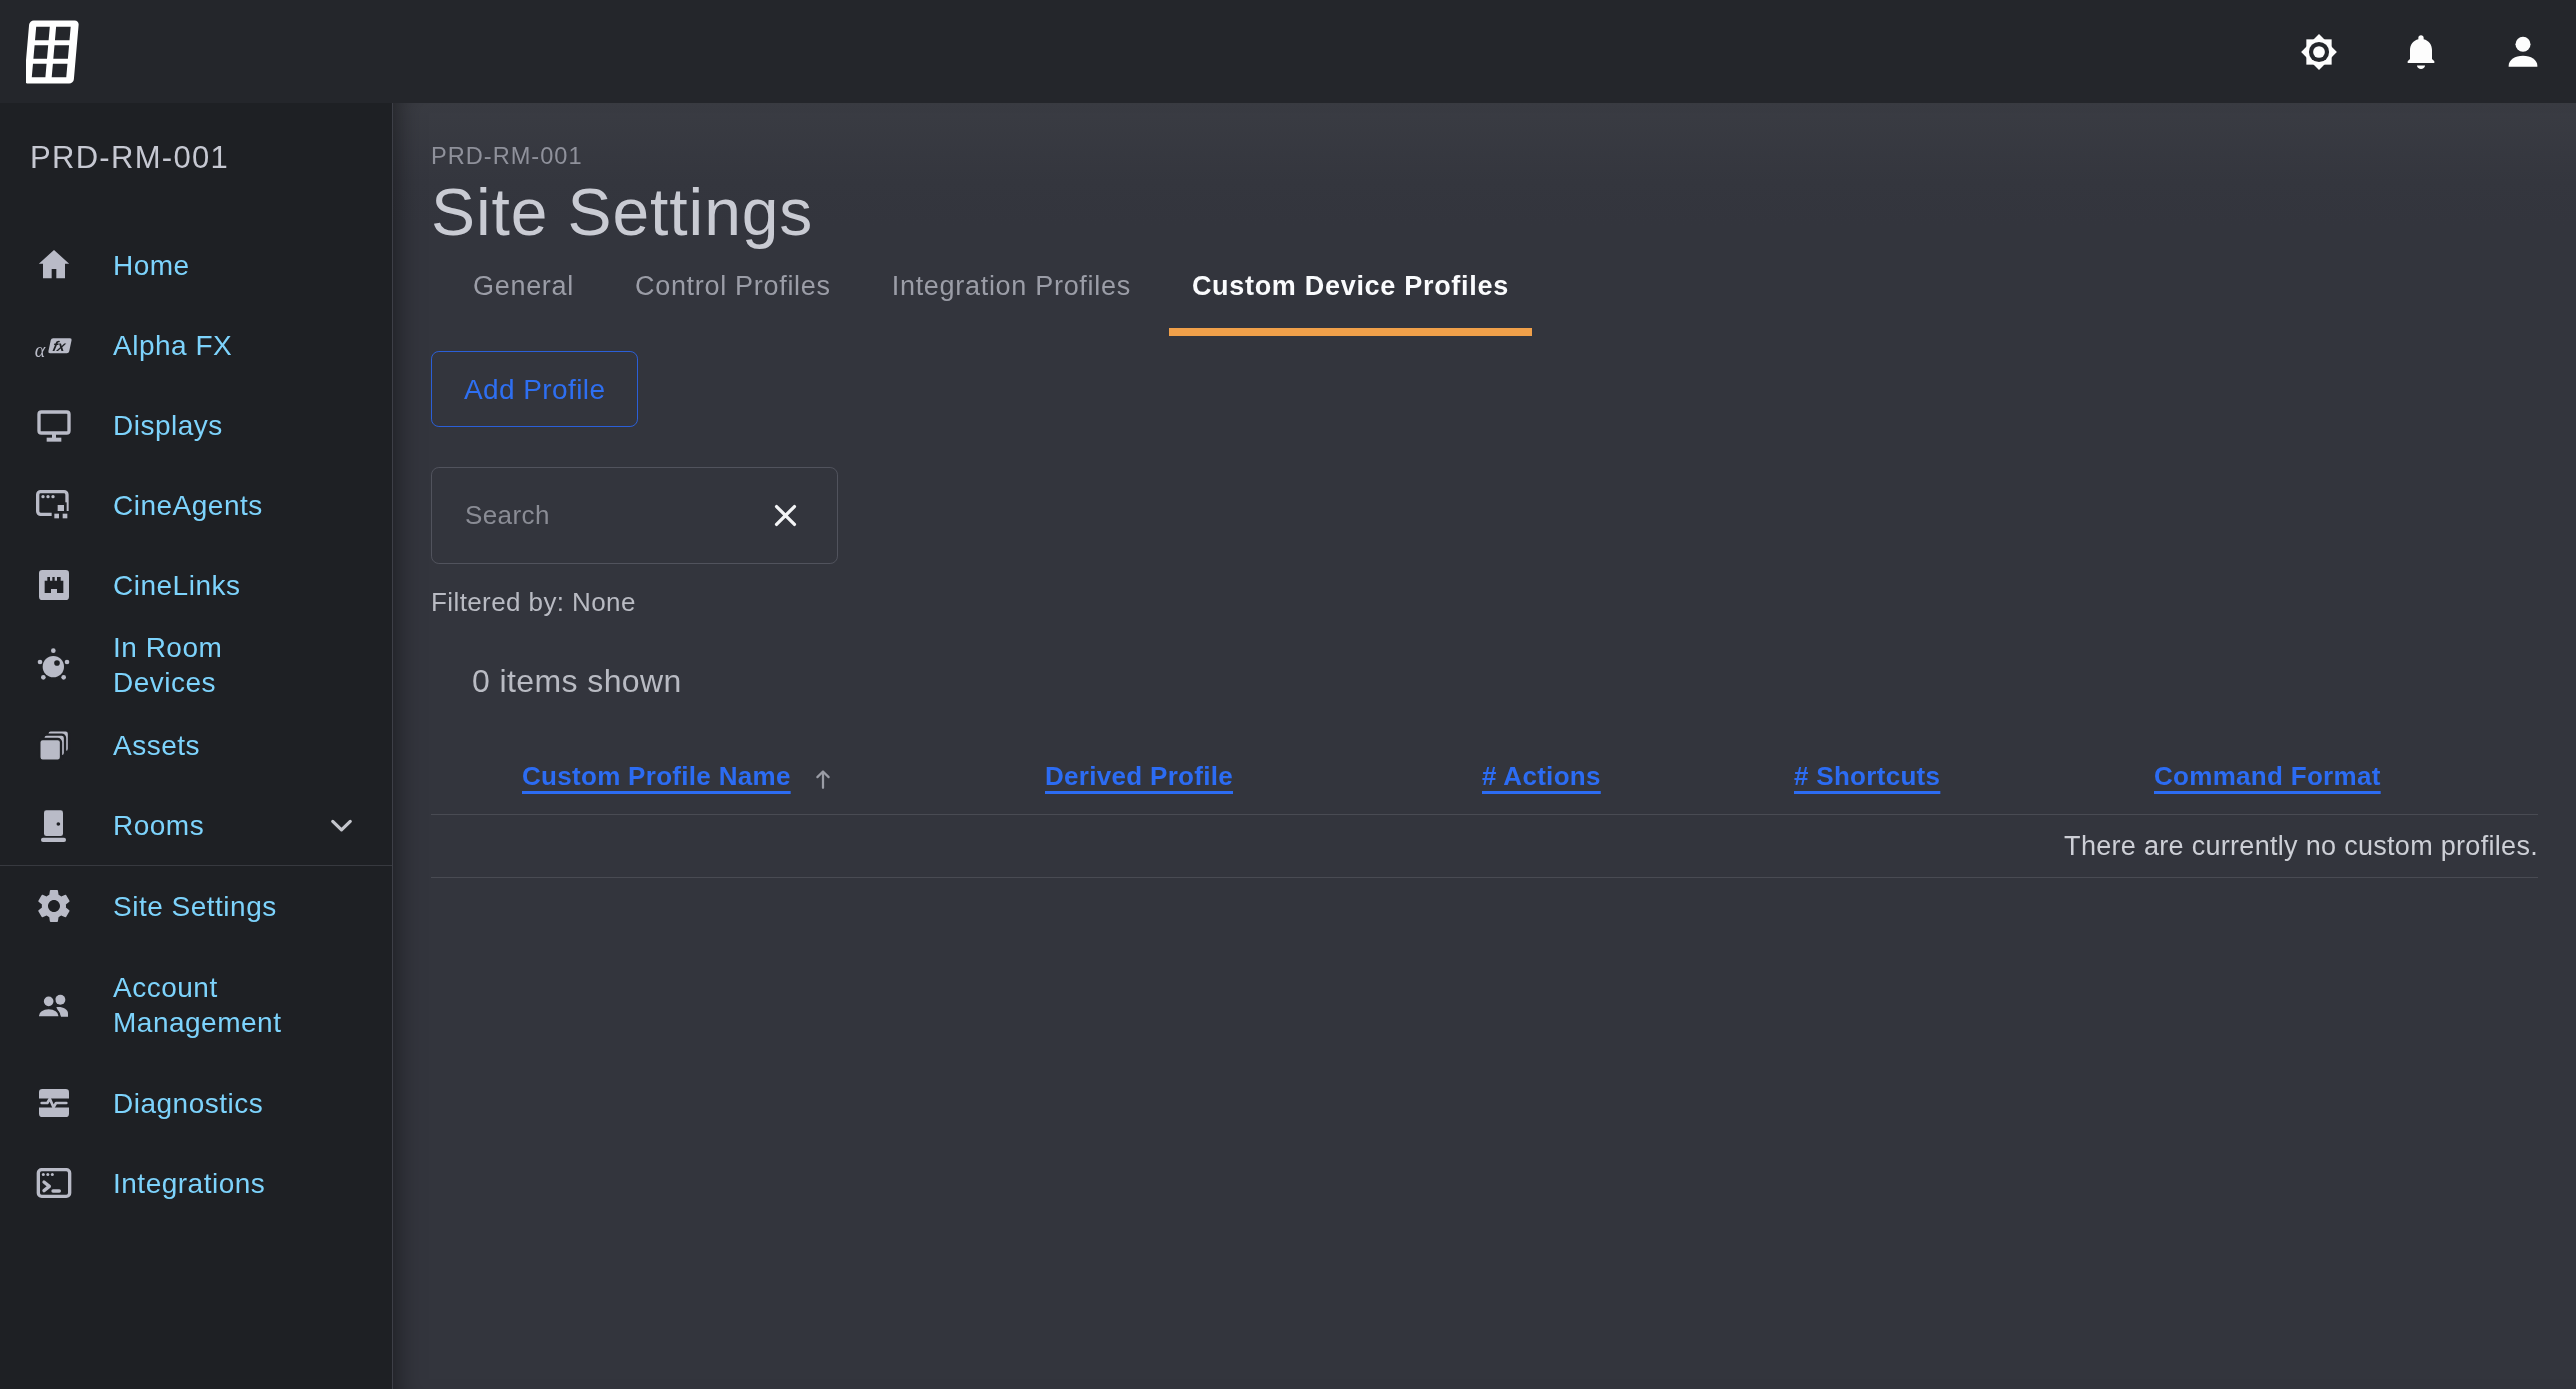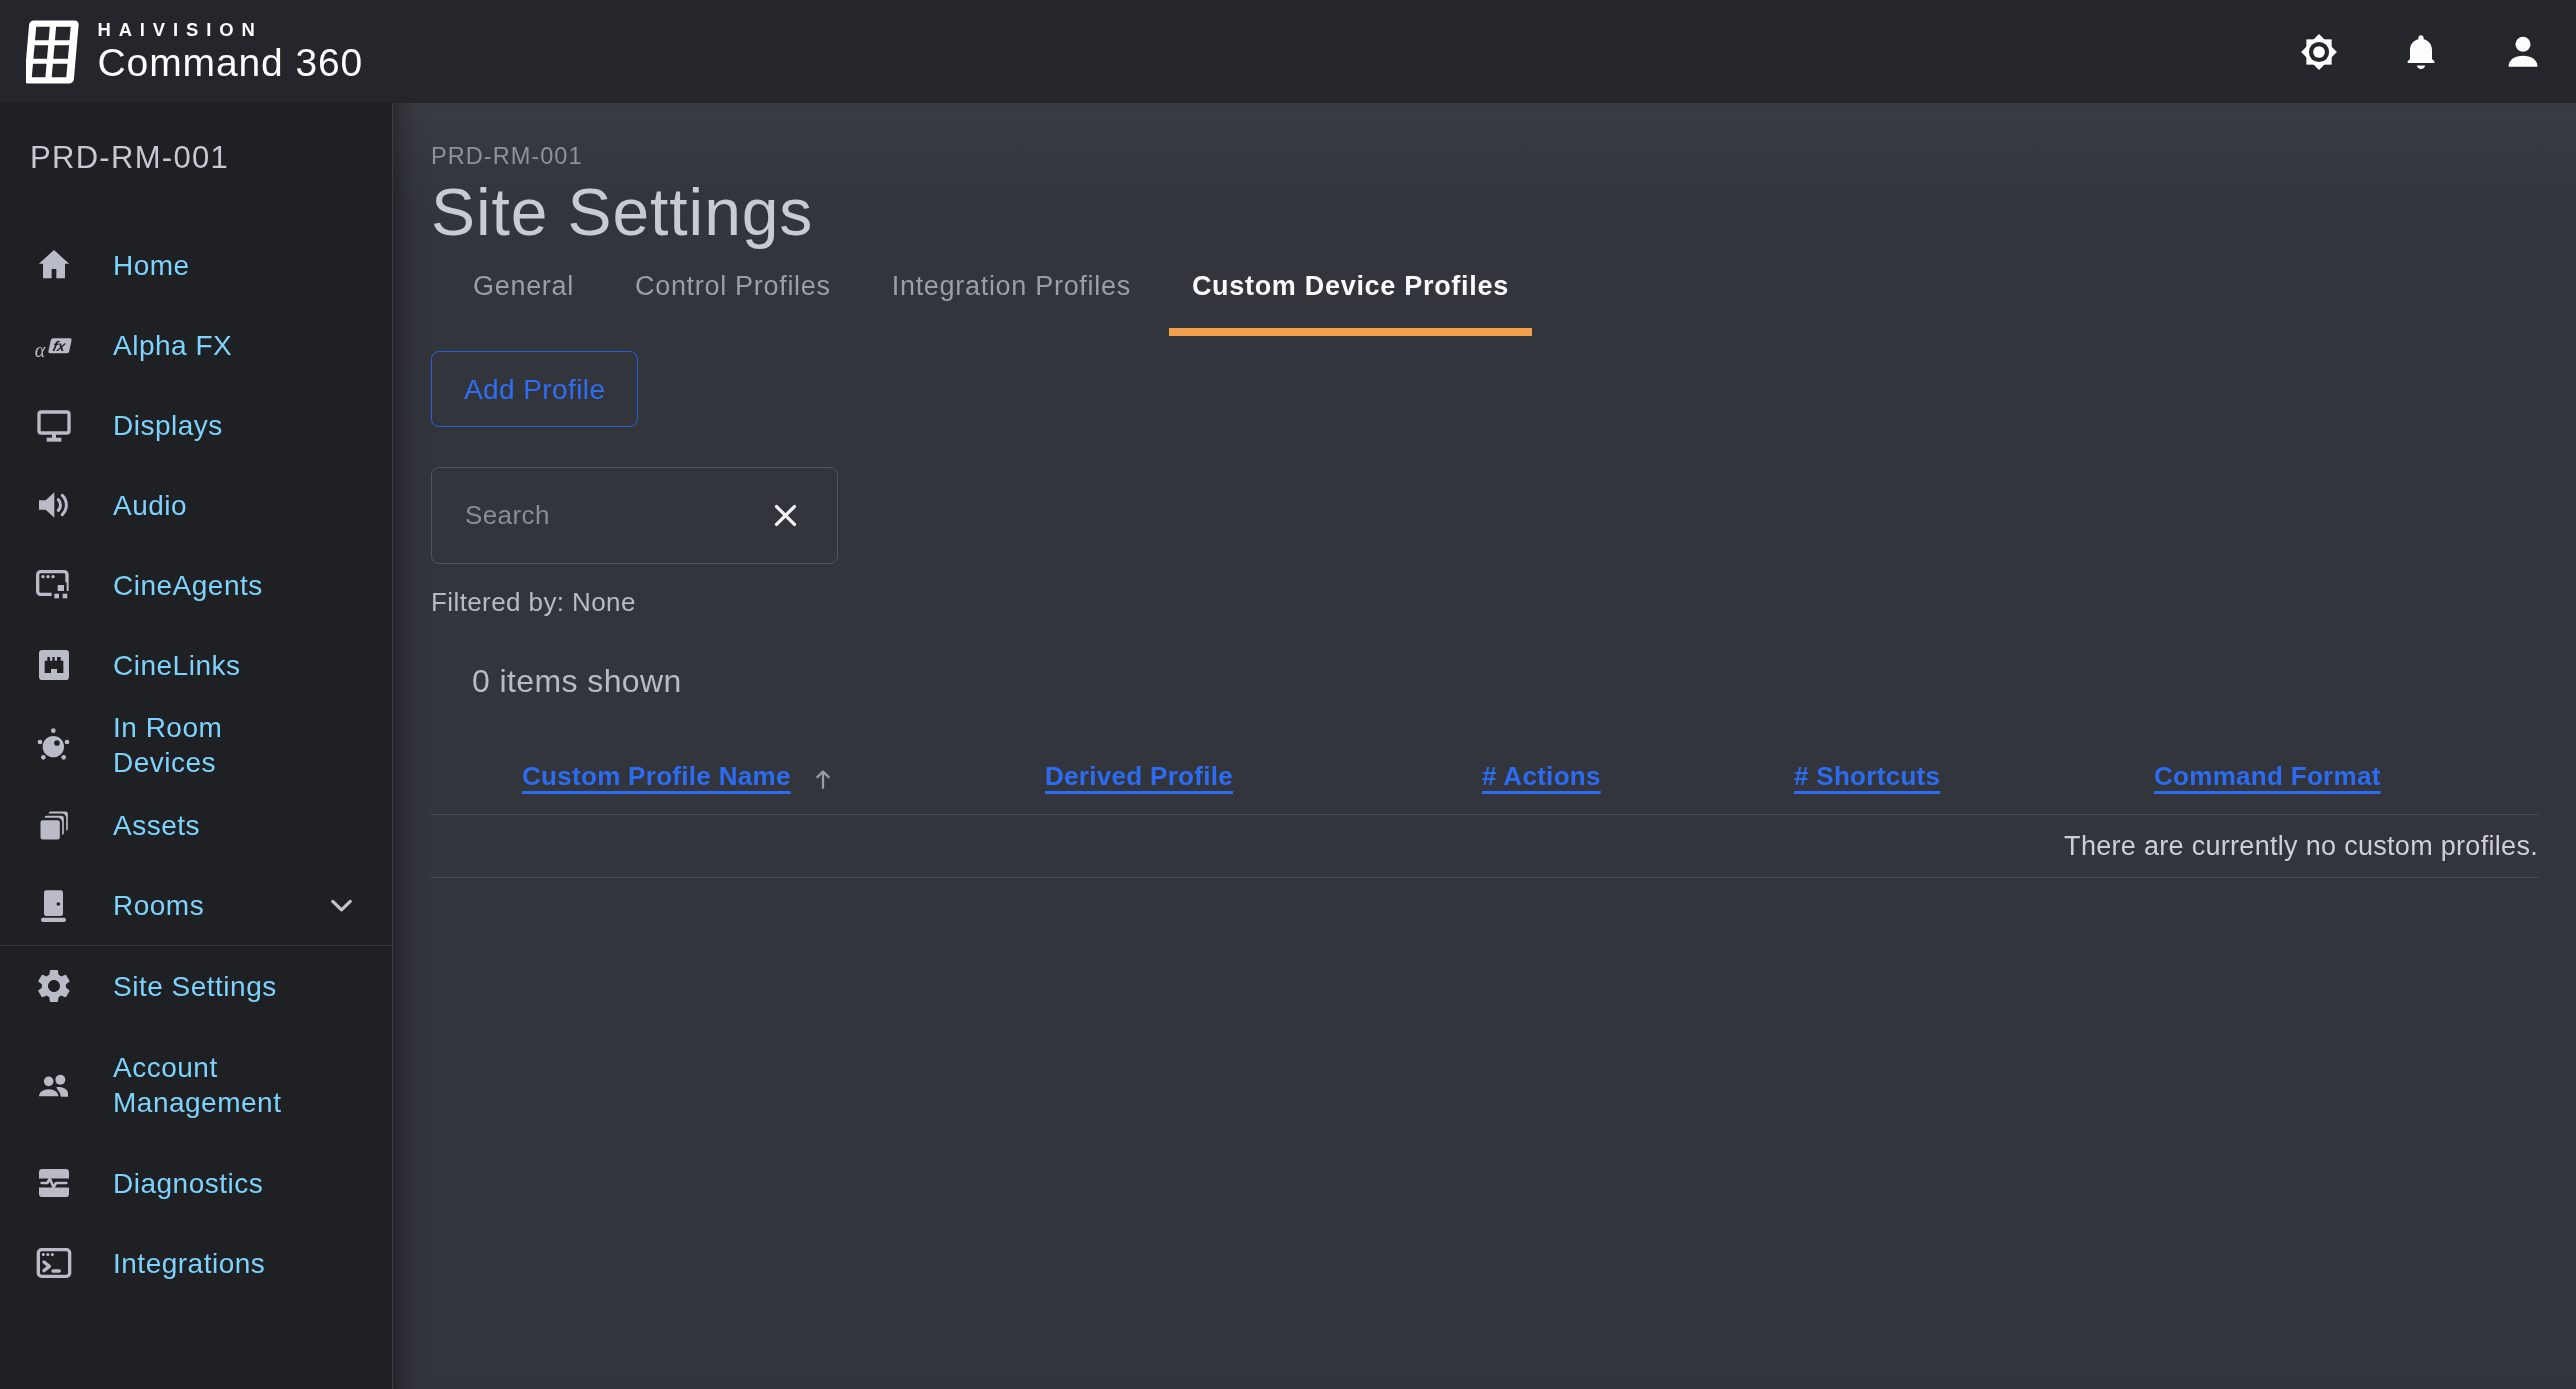--- a/index.html
+++ b/index.html
@@ -119,24 +119,20 @@
     <span>
       <svg width="54" height="68" viewBox="0 0 22 28">
         <g transform="skewX(-5)" fill="#ffffff" fill-rule="evenodd">
           <path d="M3.2 1 H20 a1.8 1.8 0 0 1 1.8 1.8 V25.2 A1.8 1.8 0 0 1 20 27 H3.2 A1.8 1.8 0 0 1 1.4 25.2 V2.8 A1.8 1.8 0 0 1 3.2 1 Z
                    M4.4 3.6 h5.6 v5.6 H4.4 Z  M12.6 3.6 h6 v5.6 h-6 Z
                    M4.4 11.2 h5.6 v5.6 H4.4 Z M12.6 11.2 h6 v5.6 h-6 Z
                    M4.4 18.8 h5.6 v5.6 H4.4 Z M12.6 18.8 h6 v5.6 h-6 Z"></path>
         </g>
       </svg>
     </span>
-    <div class="brand-text">
-      <div class="brand-name">HAIVISION</div>
-      <div class="brand-product">Command 360</div>
-    </div>
   </div>
   <div class="topbar-actions">
     <span class="icon-btn">
       <svg width="44" height="44" viewBox="0 0 24 24">
         <g fill="#fdfdfd">
           <rect x="5.1" y="5.1" width="13.8" height="13.8"></rect>
           <rect x="5.1" y="5.1" width="13.8" height="13.8" transform="rotate(45 12 12)"></rect>
         </g>
         <circle cx="12" cy="12" r="5.5" fill="#24262b"></circle>
         <circle cx="12" cy="12" r="3.2" fill="#fdfdfd"></circle>
@@ -190,30 +186,20 @@
         <span class="nav-icon">
           <svg width="40" height="40" viewBox="0 0 24 24" fill="none" stroke="#b9bbc7" stroke-width="2">
             <rect x="3" y="4.2" width="18" height="12.6" rx="1.4"></rect>
             <path d="M12 16.8v3.4" stroke-width="2.4"></path>
             <path d="M7.6 20.8h8.8" stroke-width="2.4"></path>
           </svg>
         </span>
         <span class="nav-label">Displays</span>
       </div>
 
-      <div class="nav-item">
-        <span class="nav-icon">
-          <svg width="40" height="40" viewBox="0 0 24 24">
-            <path d="M3 9.2v5.6h4l5.2 4.8V4.4L7 9.2H3z" fill="#b9bbc7"></path>
-            <path d="M14.6 8.8a4.6 4.6 0 0 1 0 6.4" fill="none" stroke="#b9bbc7" stroke-width="1.8" stroke-linecap="round"></path>
-            <path d="M17 6.2a8.2 8.2 0 0 1 0 11.6" fill="none" stroke="#b9bbc7" stroke-width="1.8" stroke-linecap="round"></path>
-          </svg>
-        </span>
-        <span class="nav-label">Audio</span>
-      </div>
 
       <div class="nav-item">
         <span class="nav-icon">
           <svg width="40" height="40" viewBox="0 0 24 24">
             <rect x="2.2" y="4" width="17.6" height="13.6" rx="1.8" fill="none" stroke="#b9bbc7" stroke-width="2"></rect>
             <circle cx="5.4" cy="7" r="1" fill="#b9bbc7"></circle>
             <circle cx="8.4" cy="7" r="1" fill="#b9bbc7"></circle>
             <circle cx="11.4" cy="7" r="1" fill="#b9bbc7"></circle>
             <rect x="13.4" y="11.2" width="5.4" height="5.4" fill="#b9bbc7" stroke="#1e2024" stroke-width="1.6"></rect>
             <rect x="11.4" y="16.4" width="4.4" height="4.4" fill="#b9bbc7" stroke="#1e2024" stroke-width="1.6"></rect>

